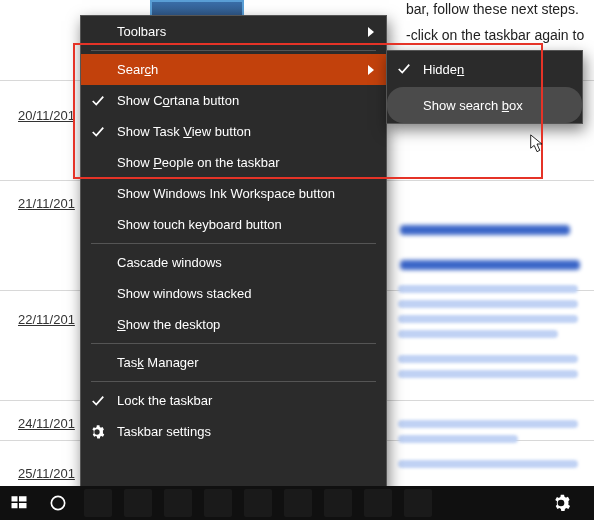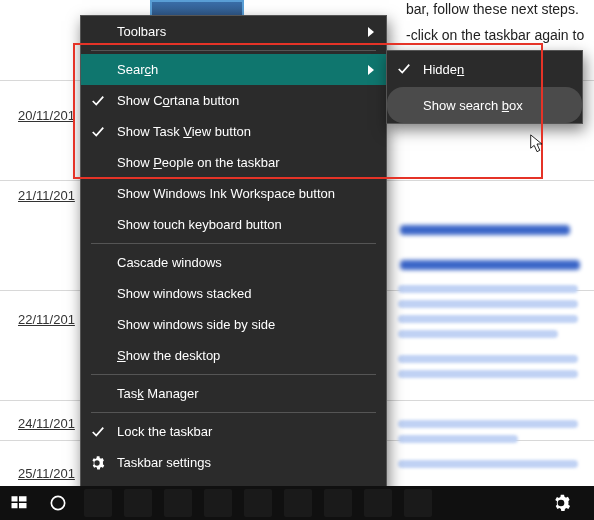--- a/index.html
+++ b/index.html
@@ -102,21 +102,21 @@
   }
   .menu .item {
     display: flex;
     align-items: center;
     height: 31px;
     padding-left: 36px;
     padding-right: 20px;
     position: relative;
     cursor: default;
   }
-  .menu .item.sel { background: #0f766e; }
+  .menu .item.sel { background: #c2410c; }
   .menu .sep {
     height: 1px;
     margin: 3px 10px;
     background: #555;
   }
   .menu .check {
     position: absolute;
     left: 10px;
     top: 50%;
     transform: translateY(-50%);
@@ -171,21 +171,21 @@
   <div class="toptext" style="top:2px">bar, follow these next steps.</div>
   <div class="toptext" style="top:28px">-click on the taskbar again to reveal th</div>
 
   <div class="row" style="top:80px"></div>
   <div class="row" style="top:180px"></div>
   <div class="row" style="top:290px"></div>
   <div class="row" style="top:400px"></div>
   <div class="row" style="top:440px"></div>
 
   <div class="date" style="top:108px">20/11/201</div>
-  <div class="date" style="top:188px">21/11/201</div>
+  <div class="date" style="top:196px">21/11/201</div>
   <div class="date" style="top:312px">22/11/201</div>
   <div class="date" style="top:416px">24/11/201</div>
   <div class="date" style="top:466px">25/11/201</div>
 
   <div class="blur blurhead" style="left:400px; top:225px; width:170px;"></div>
   <div class="blur blurhead" style="left:400px; top:260px; width:180px;"></div>
   <div class="blur" style="left:398px; top:285px; width:180px;"></div>
   <div class="blur" style="left:398px; top:300px; width:180px;"></div>
   <div class="blur" style="left:398px; top:315px; width:180px;"></div>
   <div class="blur" style="left:398px; top:330px; width:160px;"></div>
@@ -241,23 +241,20 @@
 
   <div class="sep"></div>
 
   <div class="item">
     <span class="label">Cascade windows</span>
   </div>
   <div class="item">
     <span class="label">Show windows stacked</span>
   </div>
   <div class="item">
-    <span class="label">Show windows side by side</span>
-  </div>
-  <div class="item">
     <span class="label"><span id="lbl-desktop"><u>S</u>how the desktop</span></span>
   </div>
 
   <div class="sep"></div>
 
   <div class="item">
     <span class="label"><span id="lbl-tm">Tas<u>k</u> Manager</span></span>
   </div>
 
   <div class="sep"></div>

